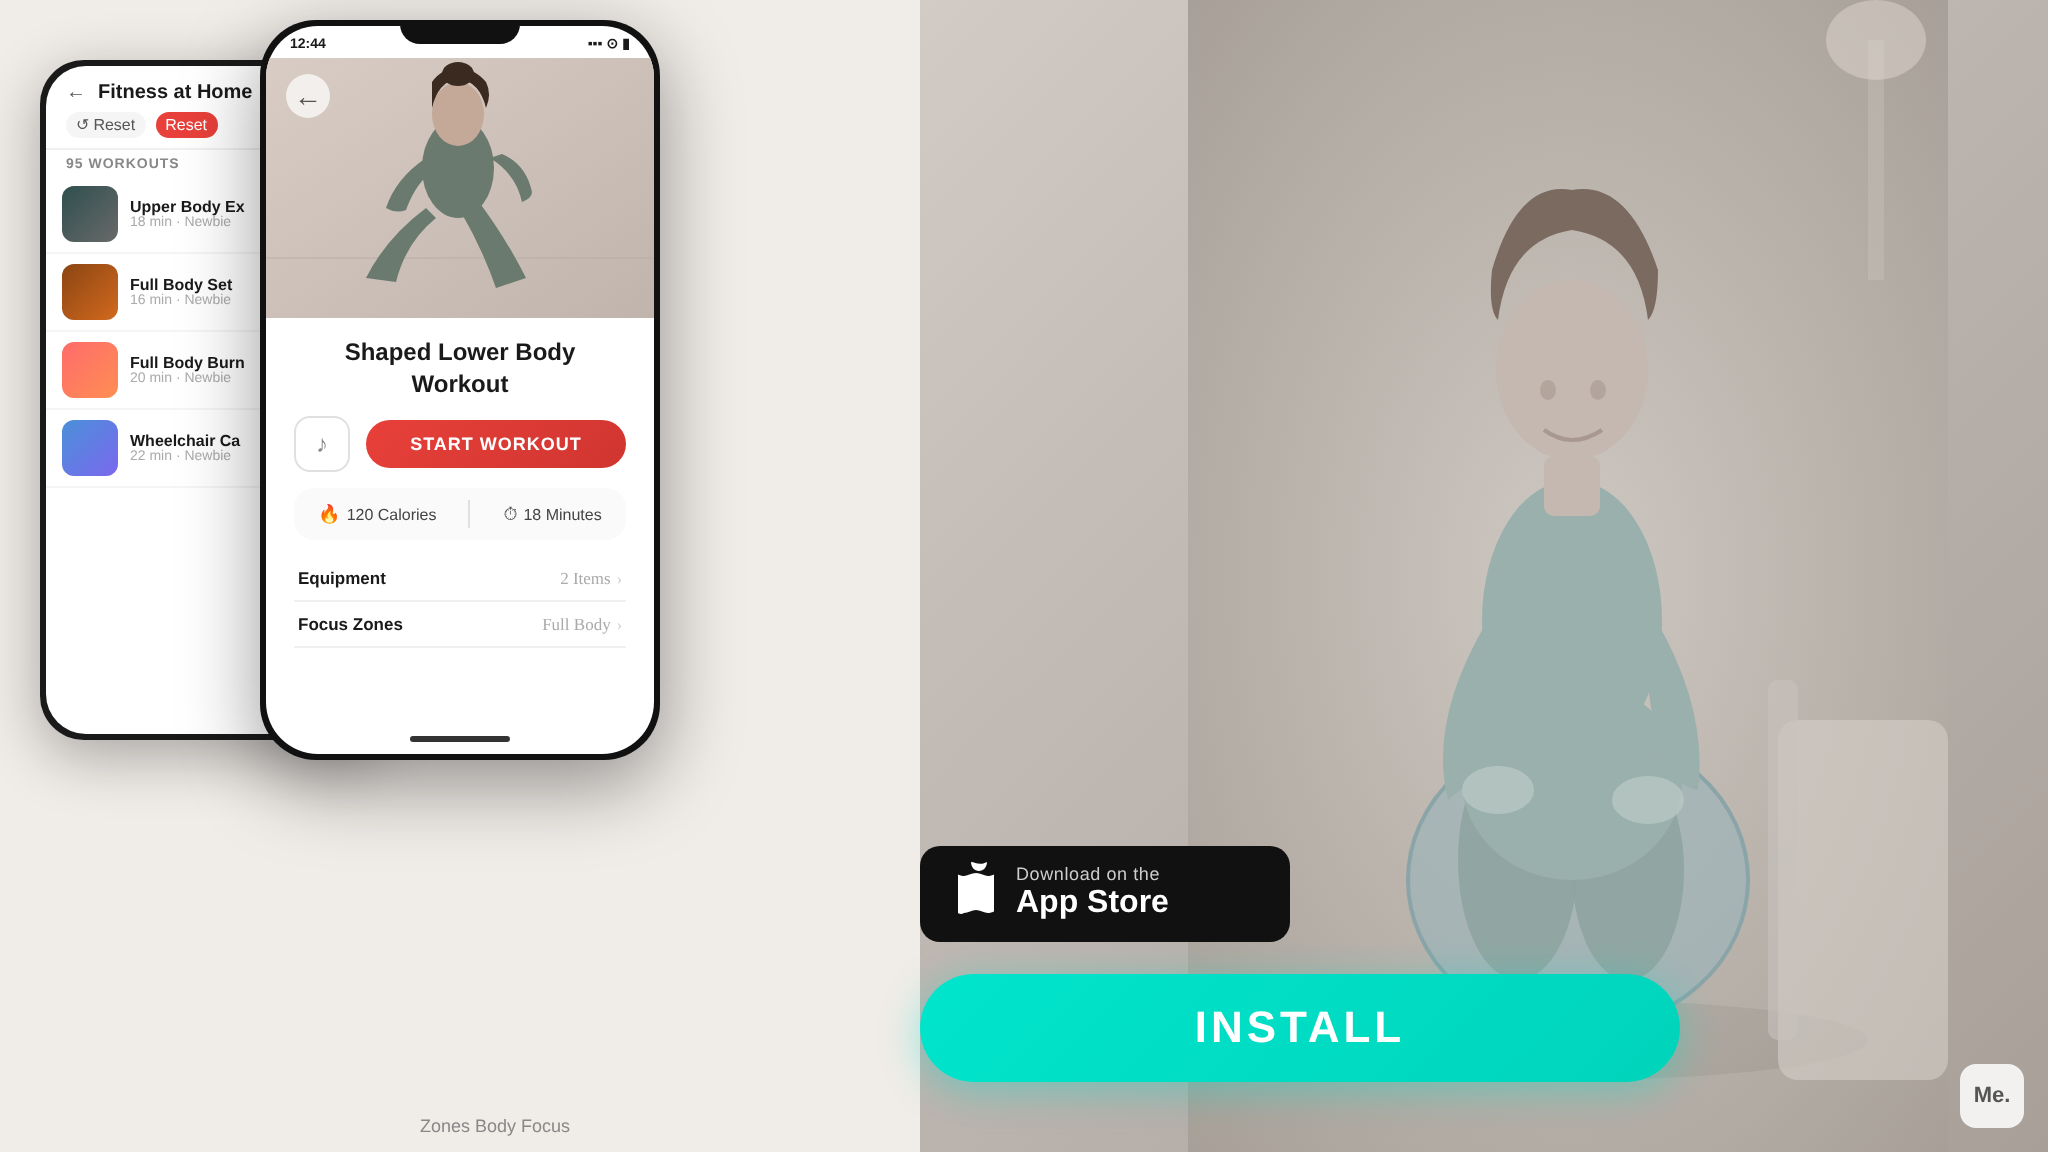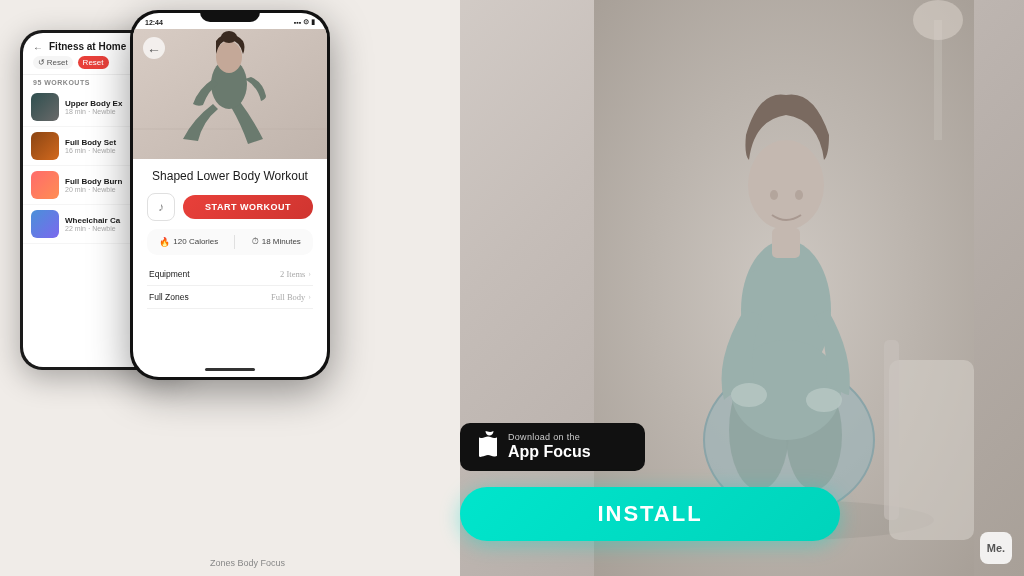--- a/index.html
+++ b/index.html
@@ -228,21 +228,21 @@
       justify-content: center;
     }
 
     
     .workout-detail {
       padding: 10px 14px 8px;
     }
 
     .workout-detail-title {
       font-size: 12px;
-      font-weight: 400;
+      font-weight: 700;
       color: #1a1a1a;
       text-align: center;
       line-height: 1.3;
       margin-bottom: 8px;
     }
 
     .workout-actions {
       display: flex;
       align-items: center;
       gap: 8px;
@@ -302,21 +302,21 @@
 
     .detail-row {
       display: flex;
       justify-content: space-between;
       align-items: center;
       padding: 6px 2px;
       border-bottom: 1px solid #f0f0f0;
       font-size: 8.5px;
     }
 
-    .detail-row-label { color: #1a1a1a; font-weight: 400; }
+    .detail-row-label { color: #1a1a1a; font-weight: 700; }
     .detail-row-value { color: #aaa; display: flex; align-items: center; gap: 3px; font-family: Liberation Serif, serif; }
     .chevron { font-size: 8px; color: #ccc; }
 
     
     .phone-home-bar {
       position: absolute;
       bottom: 6px;
       left: 50%;
       transform: translateX(-50%);
       width: 50px;
@@ -606,21 +606,21 @@
 
       <div class="detail-row">
         <span class="detail-row-label">Equipment</span>
         <span class="detail-row-value">
           <span>2 Items</span>
           <span class="chevron">›</span>
         </span>
       </div>
 
       <div class="detail-row">
-        <span class="detail-row-label">Full Zones</span>
+        <span class="detail-row-label">Focus Zones</span>
         <span class="detail-row-value">
           <span>Full Body</span>
           <span class="chevron">›</span>
         </span>
       </div>
     </div>
 
     <div class="phone-home-bar"></div>
   </div>
 </div>
@@ -629,21 +629,21 @@
   <div class="store-buttons">
 
     <div class="store-btn">
       <span class="store-btn-icon">
         <svg width="24" height="28" viewBox="0 0 24 28">
           <path d="M17.5 0c0 2.5-1.8 4.5-4 4.5C11.3 4.5 9.5 2.5 9.5 0c2.2 0 4 2 8 0zM12 5.5c2.2 0 4.5 1.5 6 1.5 1.5 0 3-0.8 3-0.8v18.5s-1.5 0.8-3 0.8c-1.8 0-4-1.5-6-1.5s-4 1.5-6 1.5C4.5 26.5 3 25.5 3 25.5V6.2s1.5 0.8 3 0.8C7.5 7 9.8 5.5 12 5.5z" fill="white"></path>
         </svg>
       </span>
       <div class="store-btn-text">
         <span class="store-btn-sub">Download on the</span>
-        <span class="store-btn-main">App Focus</span>
+        <span class="store-btn-main">App Store</span>
       </div>
     </div>
 
 
   </div>
 
   <div class="install-btn">INSTALL</div>
 </div>
 
 <div class="me-logo">Me.</div>

